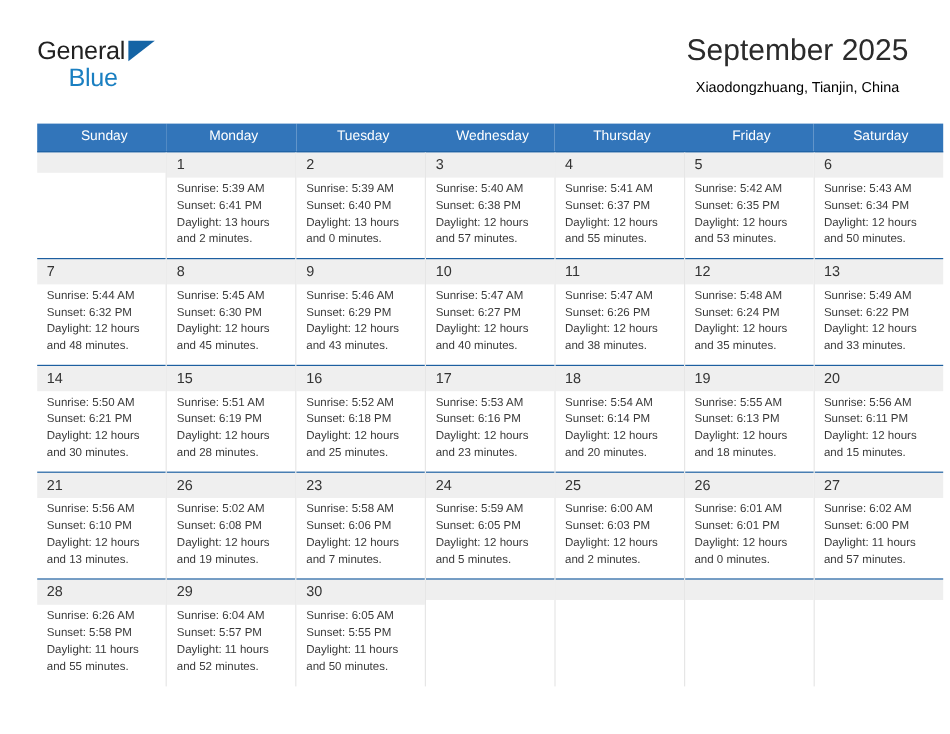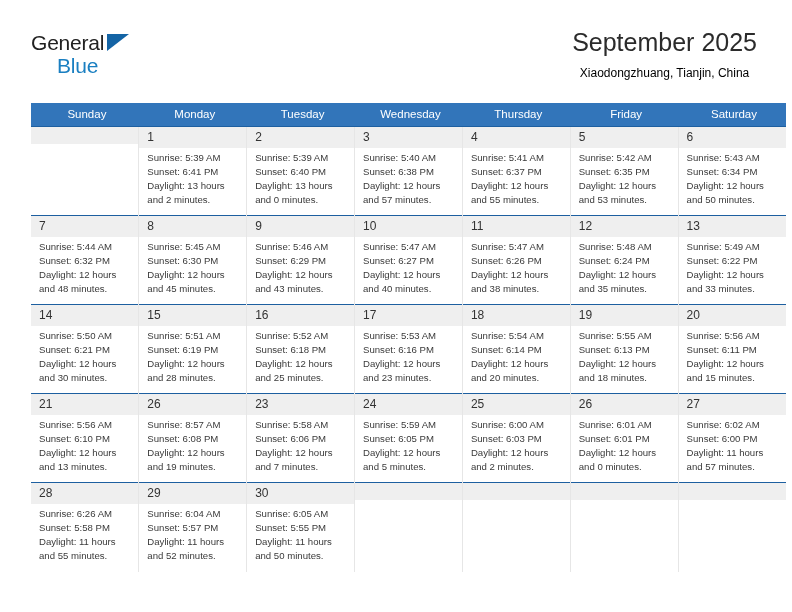--- a/index.html
+++ b/index.html
@@ -374,21 +374,21 @@
             <div class="info">
               <div>Sunrise: 5:56 AM</div>
               <div>Sunset: 6:10 PM</div>
               <div>Daylight: 12 hours</div>
               <div>and 13 minutes.</div>
             </div>
           </td>
           <td>
             <div class="daynum">26</div>
             <div class="info">
-              <div>Sunrise: 8:57 AM</div>
+              <div>Sunrise: 5:02 AM</div>
               <div>Sunset: 6:08 PM</div>
               <div>Daylight: 12 hours</div>
               <div>and 19 minutes.</div>
             </div>
           </td>
           <td>
             <div class="daynum">23</div>
             <div class="info">
               <div>Sunrise: 5:58 AM</div>
               <div>Sunset: 6:06 PM</div>

